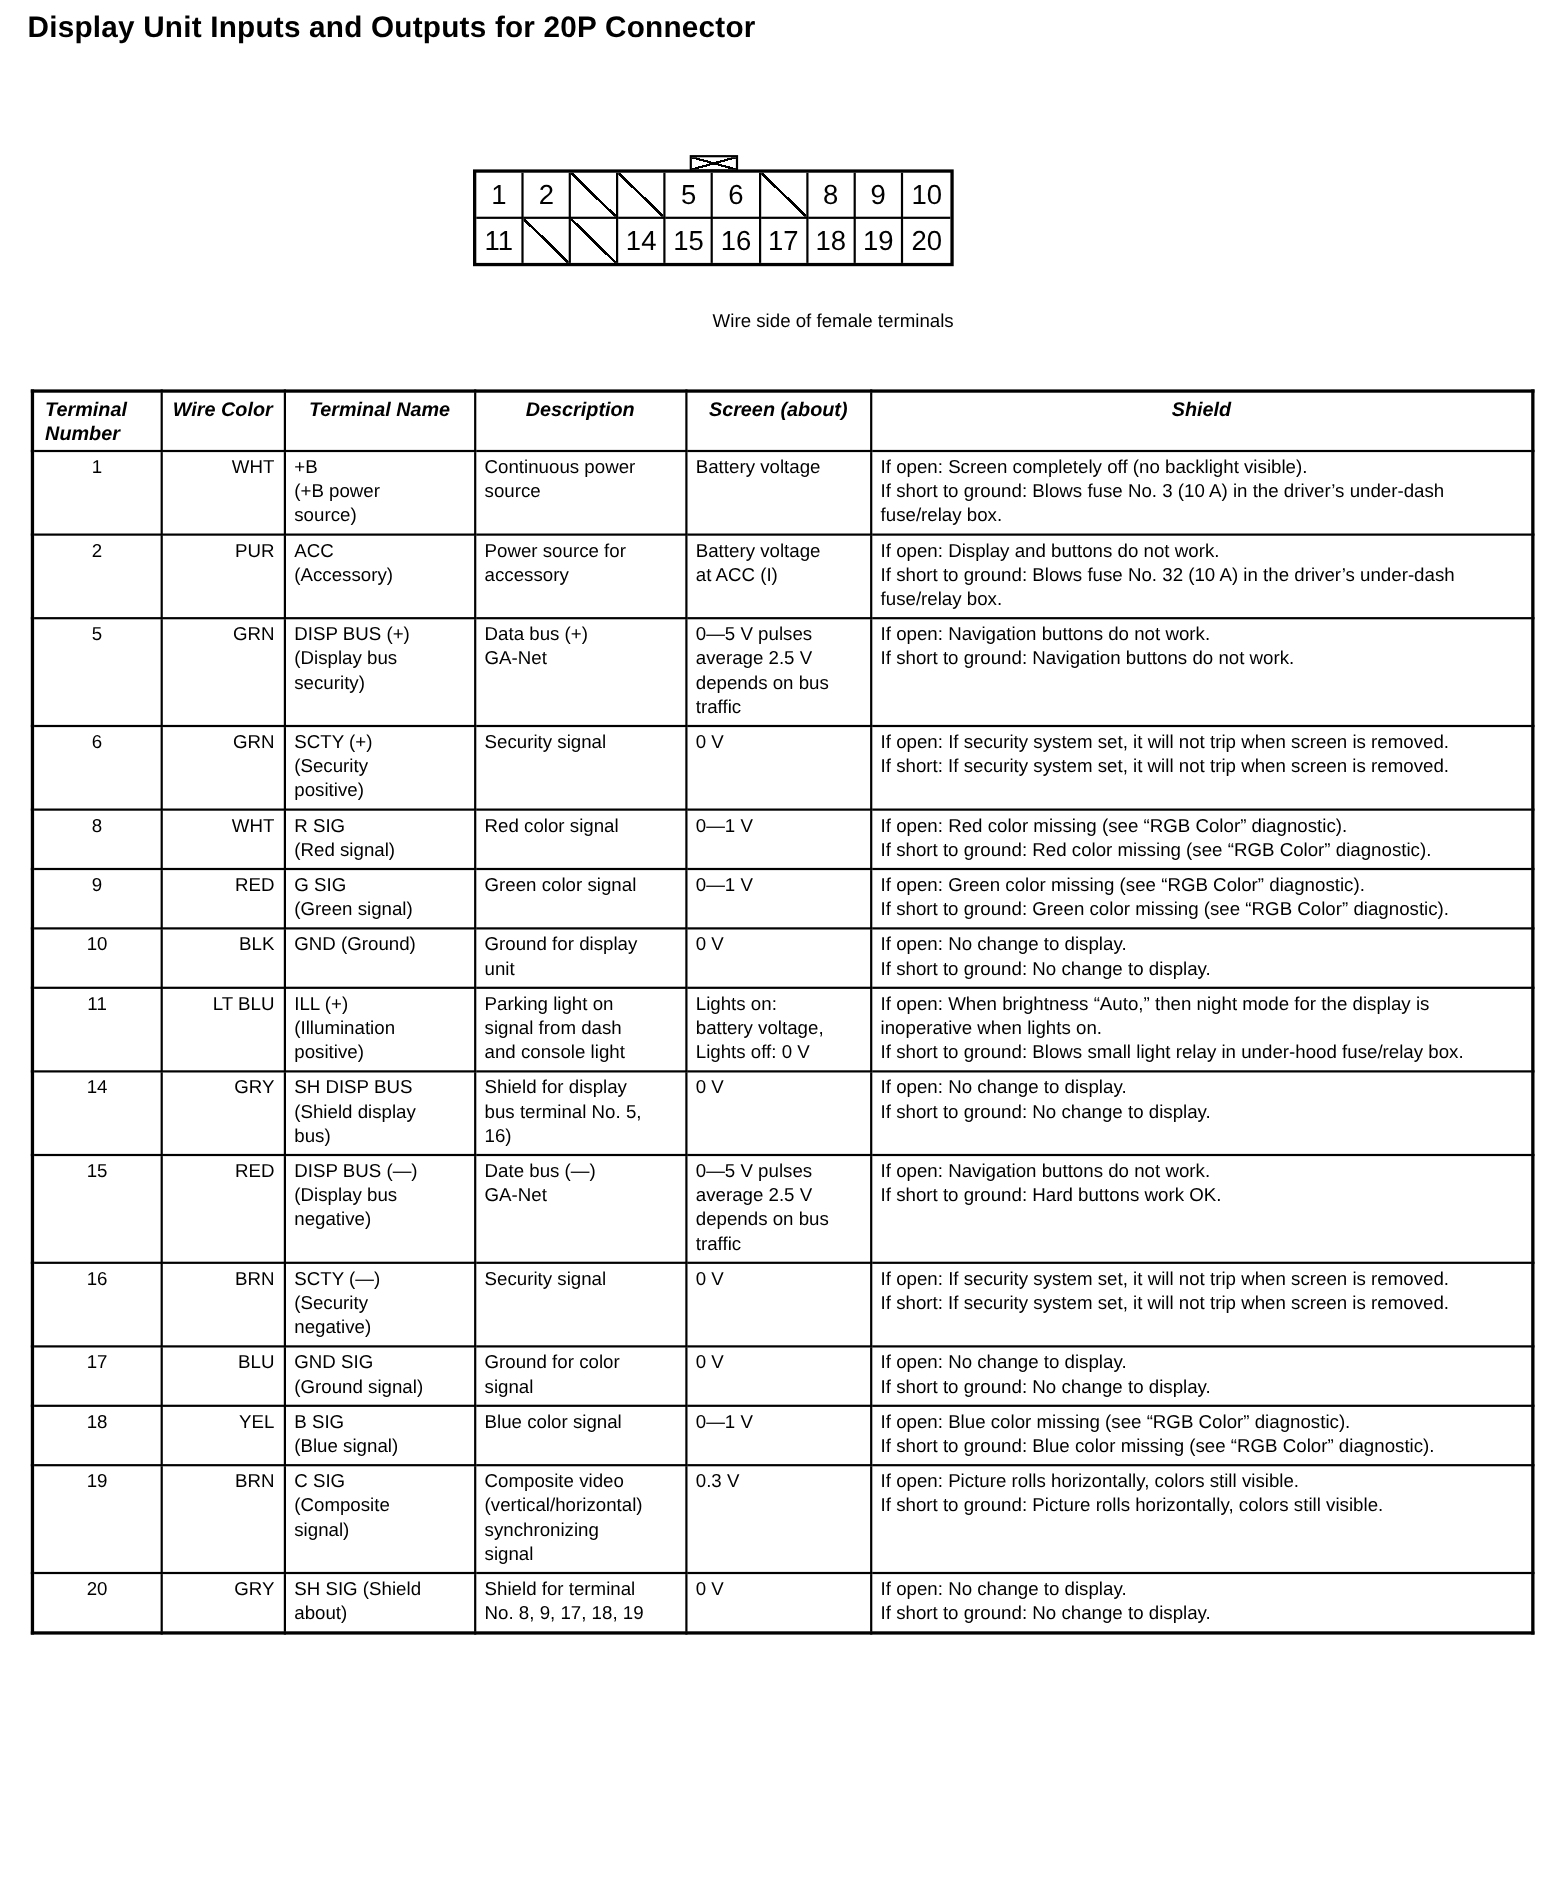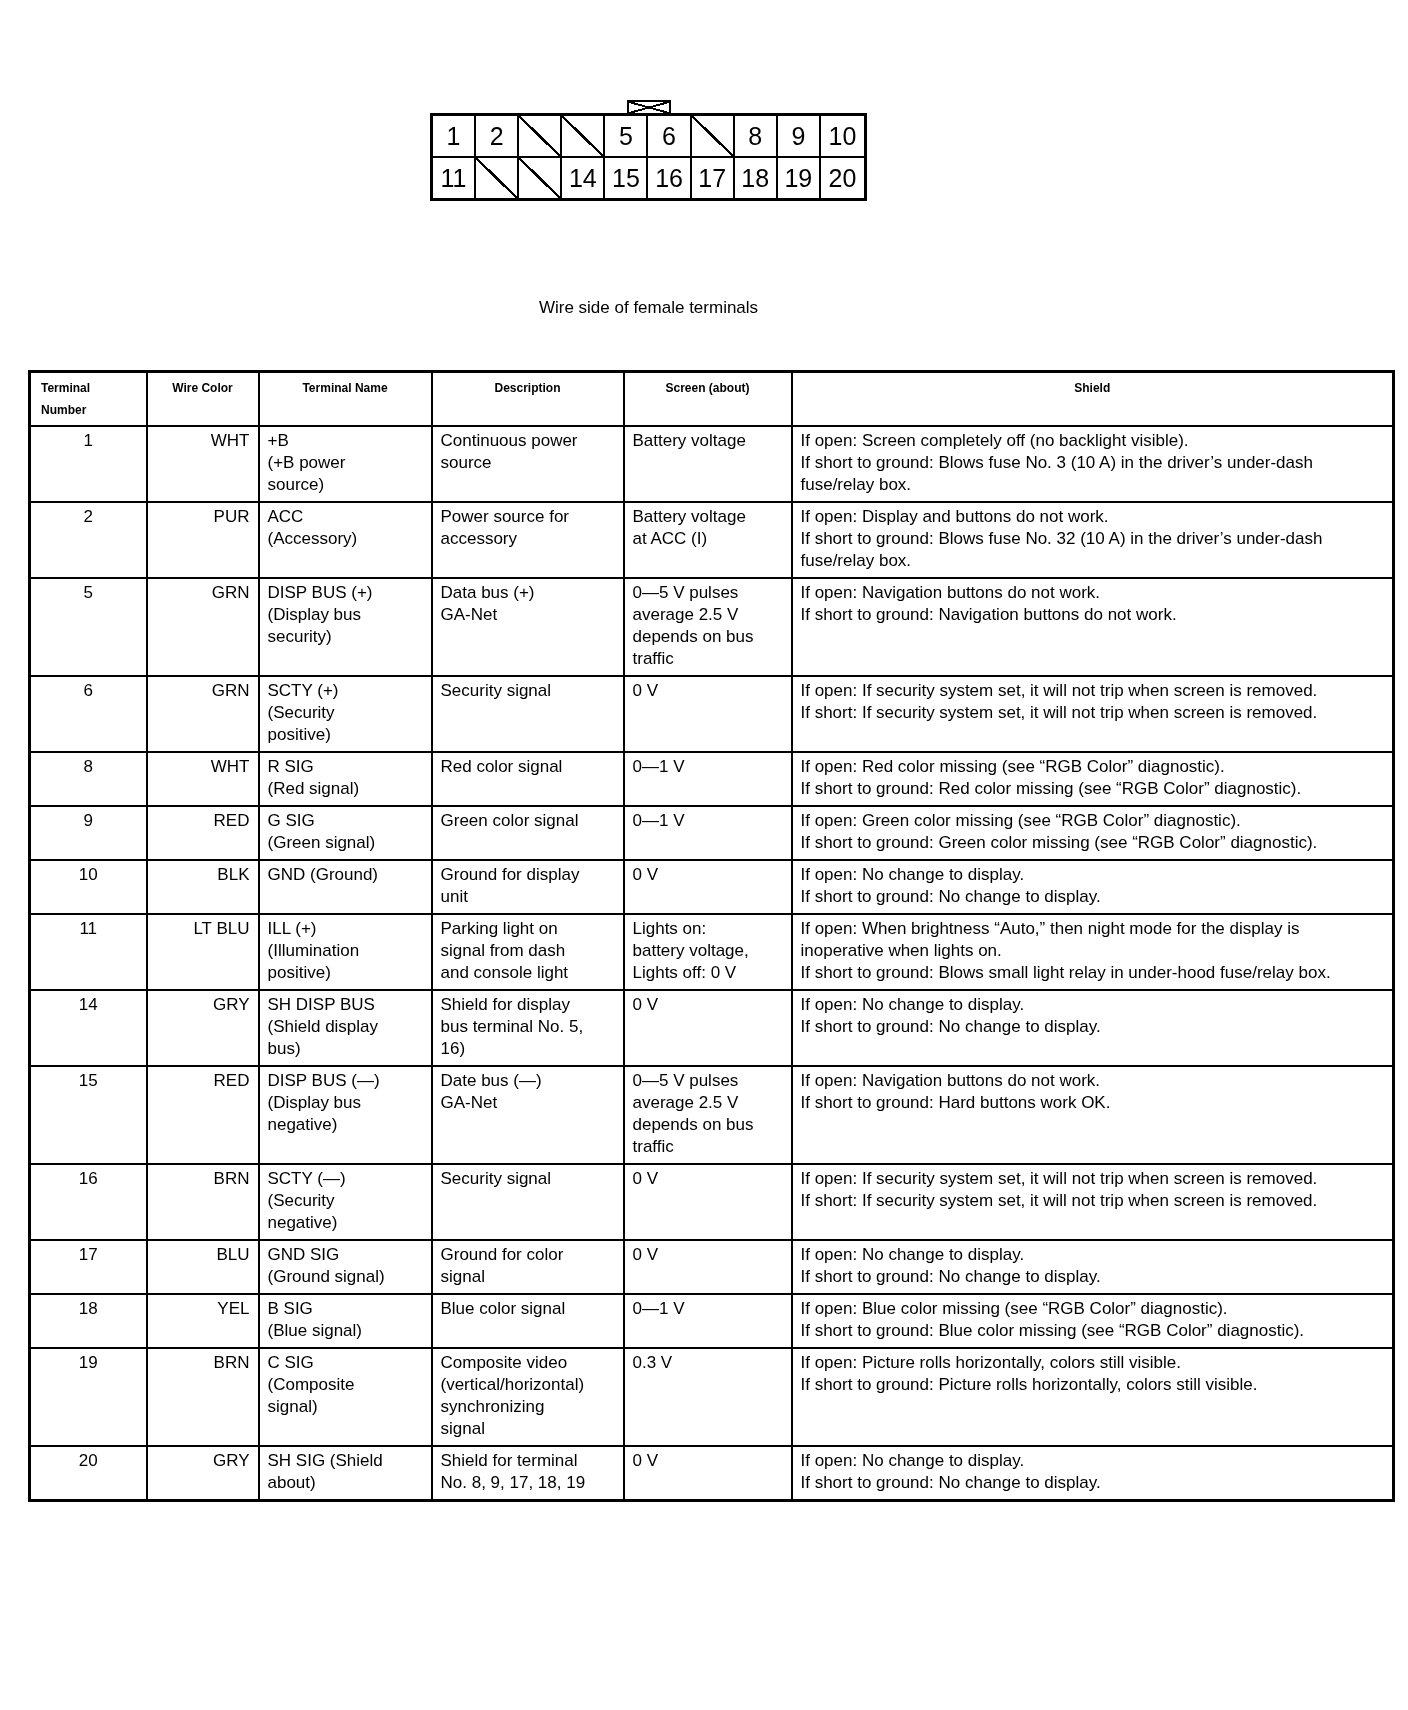--- a/index.html
+++ b/index.html
@@ -56,22 +56,22 @@
     font-weight: normal;
   }
   .pin-cell:nth-child(10n) { border-right: none; }
   .pin-cell:nth-child(n+11) { border-bottom: none; }
   .pin-cell.blocked {
     background-image: linear-gradient(to top right,
       transparent calc(50% - 1.2px), #000 calc(50% - 1.2px),
       #000 calc(50% + 1.2px), transparent calc(50% + 1.2px));
   }
   .connector-caption {
-    text-align: center;
-    margin-top: 97px;
+    text-align: right;
+    margin-top: 40px;
     font-size: 17px;
   }
   
   table.terminal-table {
     border-collapse: collapse;
     table-layout: fixed;
     width: 1364px;
     margin: 52px 0 10px 28px;
     border: 3px solid #000;
   }
@@ -81,33 +81,35 @@
     vertical-align: top;
     padding: 3px 8px 5px 8px;
     font-size: 17px;
     line-height: 22px;
     white-space: pre-line;
     overflow: hidden;
   }
   .terminal-table th {
     font-weight: bold;
     text-align: center;
-    font-size: 12px;
+    font-size: 18px;
     line-height: 22px;
     padding: 4px 6px;
+    font-style: italic;
   }
   .terminal-table th.th-left { text-align: left; padding-left: 10px; }
   .terminal-table td.col-terminal   { text-align: center; }
   .terminal-table td.col-wire_color { text-align: right; }
 </style>
 </head>
 <body>
 
 <div class="page">
 
+  <h1 class="doc-title">Display Unit Inputs and Outputs for 20P Connector</h1>
 
   <div class="connector-wrap">
     <div class="lock-tab"></div>
     <div class="pin-grid">
         <div class="pin-cell">1</div>
         <div class="pin-cell">2</div>
         <div class="pin-cell blocked"></div>
         <div class="pin-cell blocked"></div>
         <div class="pin-cell">5</div>
         <div class="pin-cell">6</div>

